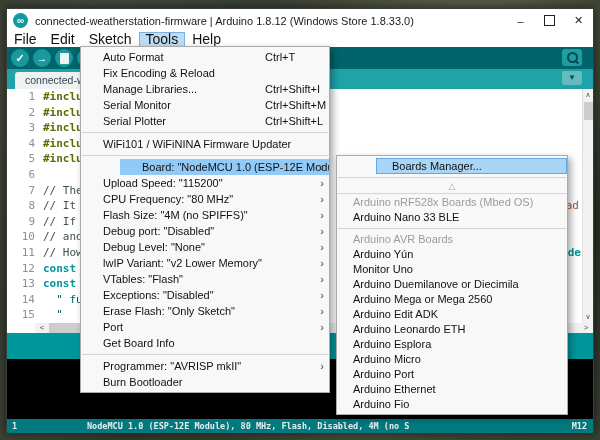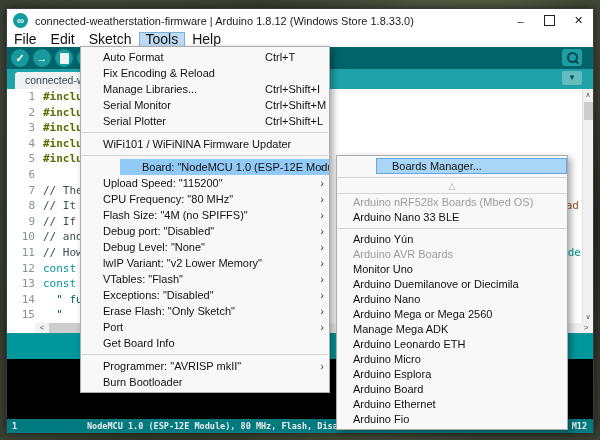--- a/index.html
+++ b/index.html
@@ -38,21 +38,21 @@
   .tab{position:absolute;left:8px;top:3px;height:17px;background:#EEF2F2;border-radius:3px 3px 0 0;
     padding:0 10px;font-size:10.5px;line-height:17px;color:#37474F;white-space:nowrap;overflow:hidden;max-width:110px;}
   .tab-dd{position:absolute;right:11px;top:2px;width:20px;height:14px;background:#63BBBE;border-radius:2px;
     text-align:center;line-height:13px;font-size:9px;color:#063;color:#00494E;}
   
   .editor{position:absolute;left:0;top:80px;width:100%;height:234px;background:#fff;overflow:hidden;}
   .code-line{position:relative;height:15.6px;line-height:15.6px;font-family:"DejaVu Sans Mono",monospace;font-size:11px;white-space:pre;}
   .lnum{display:inline-block;width:28px;text-align:right;padding-right:8px;color:#8B9196;}
   .c-preproc{color:#5E6D03;font-weight:bold;}
   .c-comment{color:#434F54;}
-  .c-keyword{color:#00979C;font-weight:normal;}
+  .c-keyword{color:#00979C;font-weight:bold;}
   .c-string{color:#005C5F;}
   .c-frag-string{color:#A35427;}
   .frag{position:absolute;top:0;font-family:"DejaVu Sans Mono",monospace;font-size:11px;}
   
   .vscroll{position:absolute;right:0;top:80px;width:11px;height:234px;background:#F1F1F1;border-left:1px solid #E0E0E0;box-sizing:border-box;}
   .sb-arrow{position:absolute;left:0;width:100%;height:12px;color:#505050;font-size:7px;text-align:center;line-height:12px;}
   .vthumb{position:absolute;left:1px;top:13px;width:9px;height:18px;background:#CDCDCD;}
   .hscroll{position:absolute;left:0;top:314px;width:100%;height:10px;background:#fff;}
   .hs-track{position:absolute;left:28px;right:0;top:0;height:10px;background:#F1F1F1;}
   .hs-arrow{position:absolute;top:0;width:14px;height:10px;color:#505050;font-size:8px;text-align:center;line-height:10px;}
@@ -202,27 +202,26 @@
       <div class="menu-item"><span>Programmer: "AVRISP mkII"</span><span class="sub-arrow">›</span></div>
       <div class="menu-item"><span>Burn Bootloader</span></div>
     </div>
   <div class="menu boards-menu" id="boards-menu">
       <div class="menu-item hl mrow-manager"><span>Boards Manager...</span></div>
       <div class="menu-sep"></div>
       <div class="scroll-row">△</div>
       <div class="menu-item hdr"><span>Arduino nRF528x Boards (Mbed OS)</span></div>
       <div class="menu-item"><span>Arduino Nano 33 BLE</span></div>
       <div class="menu-sep"></div>
+      <div class="menu-item hdr"><span>Arduino AVR Boards</span></div>
       <div class="menu-item"><span>Arduino Yún</span></div>
-      <div class="menu-item hdr"><span>Arduino AVR Boards</span></div>
       <div class="menu-item"><span>Monitor Uno</span></div>
       <div class="menu-item"><span>Arduino Duemilanove or Diecimila</span></div>
-      <div class="menu-item"><span>Arduino Nano</span></div>
       <div class="menu-item"><span>Arduino Mega or Mega 2560</span></div>
-      <div class="menu-item"><span>Manage Mega ADK</span></div>
+      <div class="menu-item"><span>Arduino Edit ADK</span></div>
       <div class="menu-item"><span>Arduino Leonardo ETH</span></div>
+      <div class="menu-item"><span>Arduino Esplora</span></div>
       <div class="menu-item"><span>Arduino Micro</span></div>
-      <div class="menu-item"><span>Arduino Esplora</span></div>
-      <div class="menu-item"><span>Arduino Board</span></div>
+      <div class="menu-item"><span>Arduino Port</span></div>
       <div class="menu-item"><span>Arduino Ethernet</span></div>
       <div class="menu-item"><span>Arduino Fio</span></div>
     </div>
 </div>
 
 </body></html>

